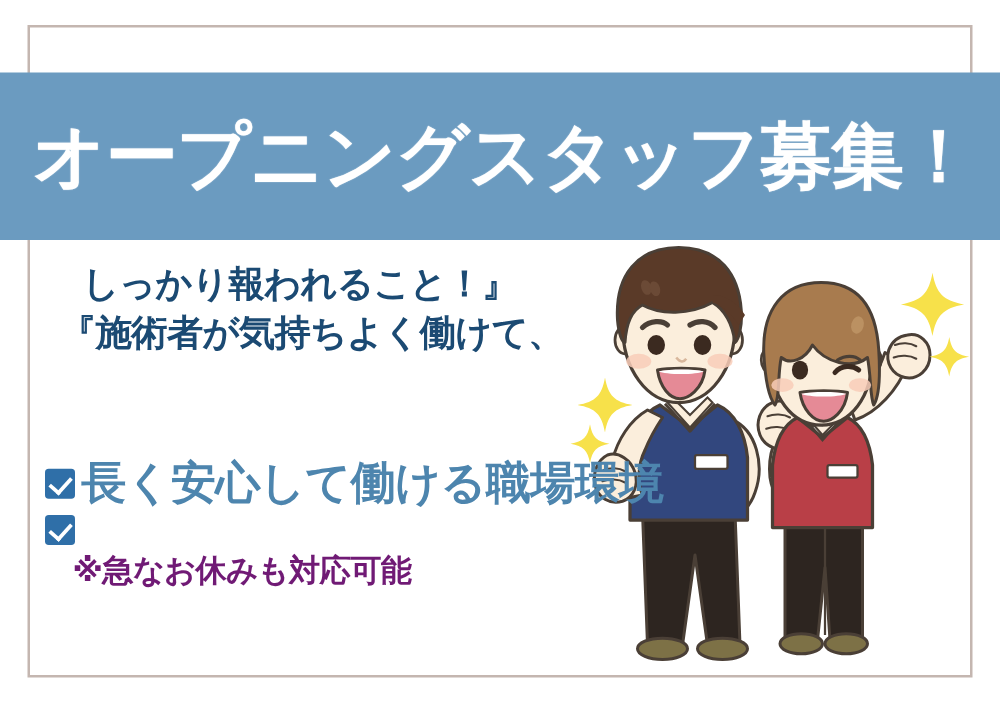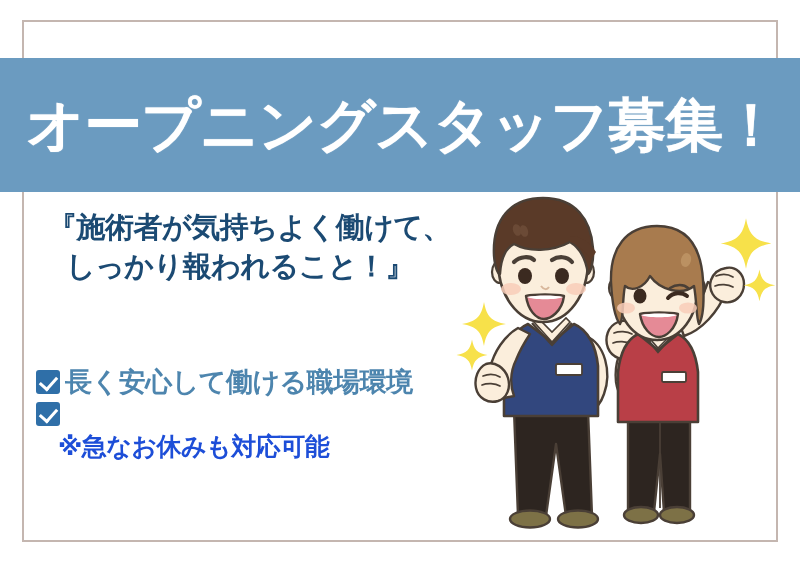--- a/index.html
+++ b/index.html
@@ -104,32 +104,32 @@
   .checkbox::after {
     content:"";
     position:absolute;
     left:7px; top:3px;
     width:8px; height:14px;
     border:solid #ffffff;
     border-width:0 3.2px 3.2px 0;
     transform:rotate(42deg);
   }
   .check-label {
-    font-size:27px;
+    font-size:36px;
     font-weight:bold;
     color:#4d85ae;
     letter-spacing:-0.5px;
     line-height:1.18;
   }
   .note-row {
     margin-top:4px;
     padding-left:22px;
     font-size:25px;
     font-weight:bold;
-    color:#1d4ed8;
+    color:#701a75;
     letter-spacing:-0.5px;
     white-space:nowrap;
   }
 
   
   .illustration {
     position:absolute;
     left:470px; top:186px;
     width:310px; height:356px;
     z-index:2;
@@ -258,22 +258,22 @@
         <use href="#sparkle4" x="292" y="102" transform="scale(0.72) translate(110,36)"></use>
       </g>
     </svg>
   </div>
 
   <div class="headline-band">
     <span class="headline-text">オープニングスタッフ募集！</span>
   </div>
 
   <div class="body-copy">
+    <div class="quote-line indent2">しっかり報われること！』</div>
     <div class="quote-line">『施術者が気持ちよく働けて、</div>
-    <div class="quote-line indent2">しっかり報われること！』</div>
   </div>
 
   <div class="spark" style="left:460px; top:300px;">
     <svg width="48" height="48" viewBox="-24 -24 48 48">
         <path d="M0,-22 C2.6,-7.5 7.5,-2.6 22,0 C7.5,2.6 2.6,7.5 0,22 C-2.6,7.5 -7.5,2.6 -22,0 C-7.5,-2.6 -2.6,-7.5 0,-22 Z" fill="#f7e14a"></path>
       </svg>
   </div>
   <div class="spark" style="left:455px; top:338px;">
     <svg width="34" height="34" viewBox="-24 -24 48 48">
         <path d="M0,-22 C2.6,-7.5 7.5,-2.6 22,0 C7.5,2.6 2.6,7.5 0,22 C-2.6,7.5 -7.5,2.6 -22,0 C-7.5,-2.6 -2.6,-7.5 0,-22 Z" fill="#f7e14a"></path>

